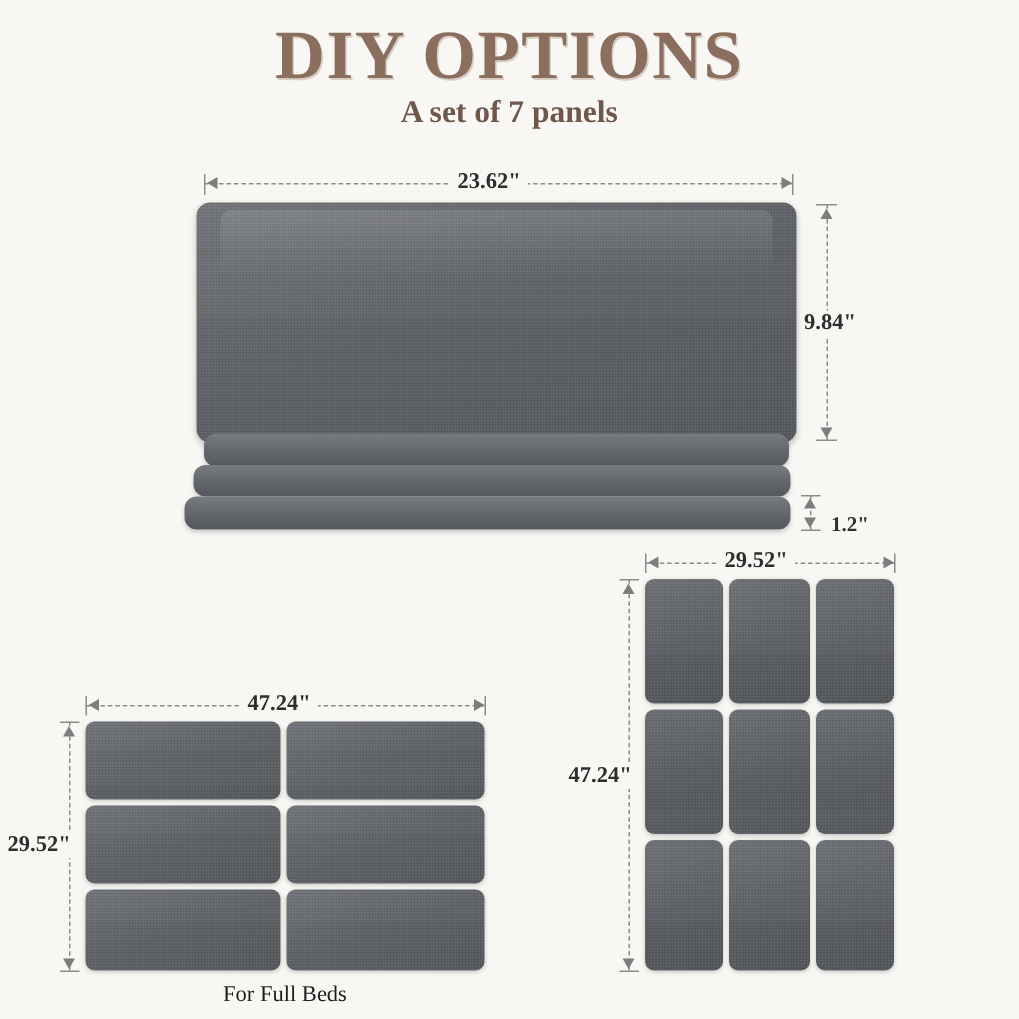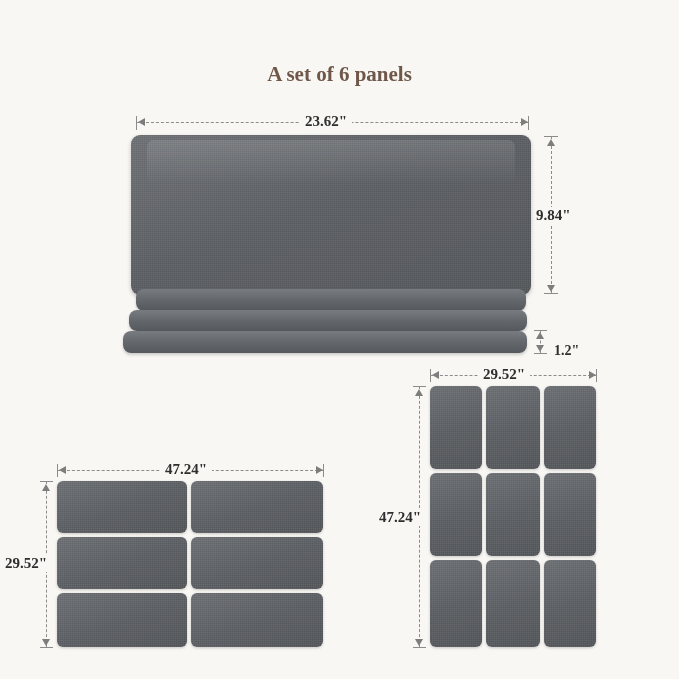--- a/index.html
+++ b/index.html
@@ -171,21 +171,22 @@
     white-space: nowrap;
   }
   #caption-left  { left: 57px;  top: 655px; width: 266px; }
   #caption-right { left: 430px; top: 655px; width: 166px; }
 </style>
 </head>
 <body>
 
 <div class="stage">
 
-  <div id="subtitle">A set of 6 panels</div>
+  <div id="title">DIY OPTIONS</div>
+  <div id="subtitle">A set of 7 panels</div>
 
   <div class="dim-line" style="left:136px; top:122px; width:392px;"></div>
   <div class="tick-v" style="left:136px; top:116px; height:14px;"></div>
   <div class="tick-v" style="left:528px; top:116px; height:14px;"></div>
   <div class="arrow arr-left" style="left:138px; top:118px;"></div>
   <div class="arrow arr-right" style="left:521px; top:118px;"></div>
   <div class="dim-label" style="left:300px; top:113px;">23.62"</div>
 
   <div class="dim-line-v" style="left:551px; top:136px; height:158px;"></div>
   <div class="tick-h" style="left:544px; top:136px; width:14px;"></div>
@@ -223,20 +224,21 @@
   <div class="dim-label" style="left:0px; top:555px;">29.52"</div>
 
   <div id="grid-left">
     <div class="cell" style="left:0px;   top:0px;   width:130px; height:52px;"></div>
     <div class="cell" style="left:134px; top:0px;   width:132px; height:52px;"></div>
     <div class="cell" style="left:0px;   top:56px;  width:130px; height:52px;"></div>
     <div class="cell" style="left:134px; top:56px;  width:132px; height:52px;"></div>
     <div class="cell" style="left:0px;   top:112px; width:130px; height:54px;"></div>
     <div class="cell" style="left:134px; top:112px; width:132px; height:54px;"></div>
   </div>
+  <div class="caption" id="caption-left">For Full Beds</div>
 
   <div class="dim-line" style="left:430px; top:375px; width:166px;"></div>
   <div class="tick-v" style="left:430px; top:369px; height:13px;"></div>
   <div class="tick-v" style="left:596px; top:369px; height:13px;"></div>
   <div class="arrow arr-left" style="left:432px; top:371px;"></div>
   <div class="arrow arr-right" style="left:589px; top:371px;"></div>
   <div class="dim-label" style="left:478px; top:366px;">29.52"</div>
 
   <div class="dim-line-v" style="left:419px; top:386px; height:261px;"></div>
   <div class="tick-h" style="left:413px; top:386px; width:13px;"></div>

